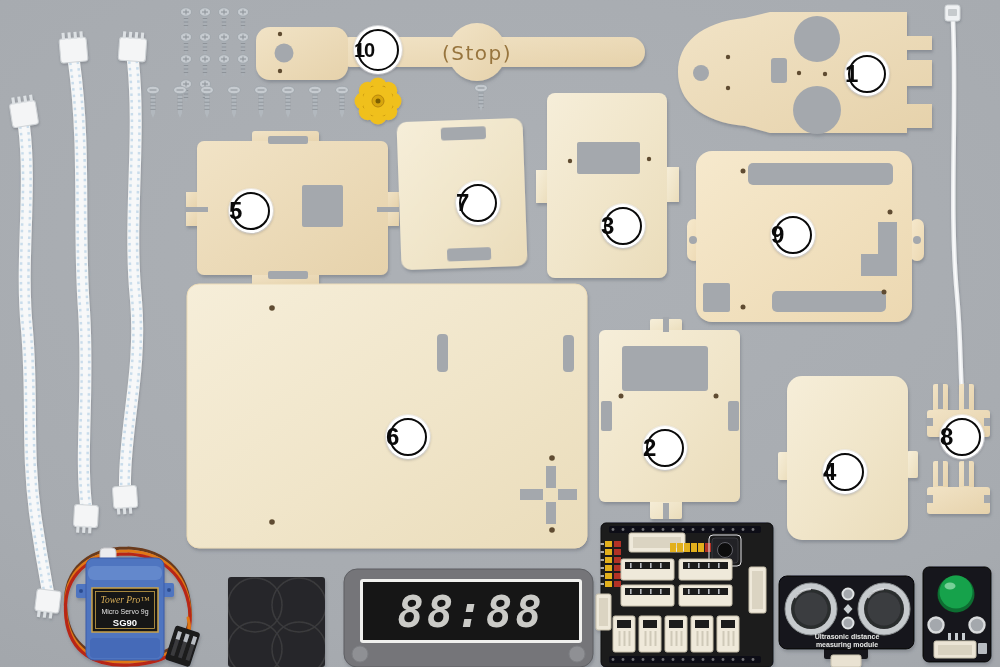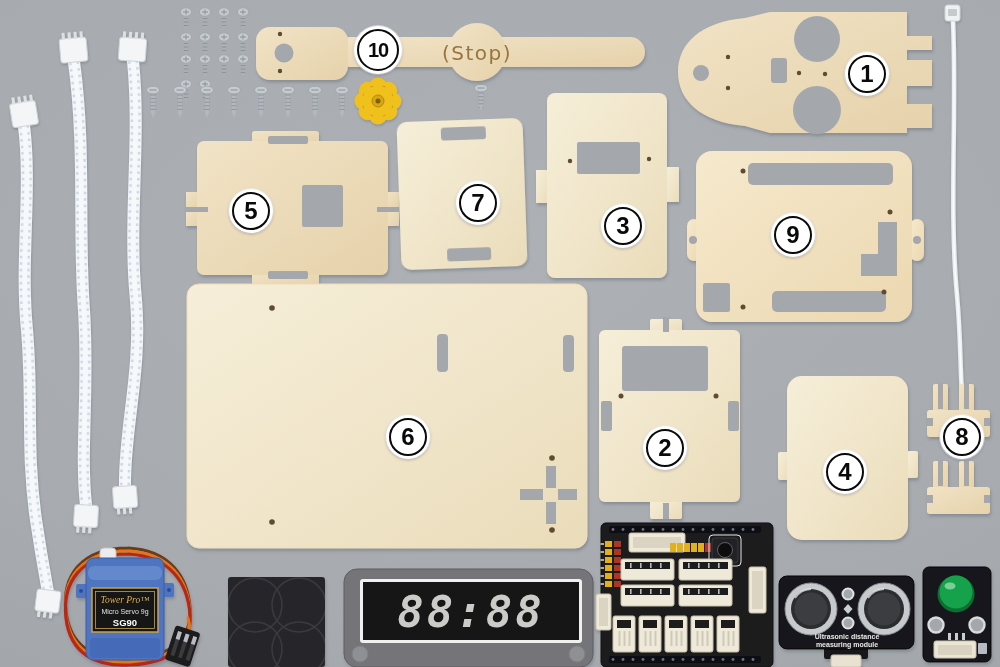--- a/index.html
+++ b/index.html
@@ -3,21 +3,21 @@
 <meta charset="utf-8">
 <style>
   html,body{margin:0;padding:0;background:#8d9196;}
   .stage{position:relative;width:1000px;height:667px;overflow:hidden;
     background:radial-gradient(120% 105% at 50% 38%, #adb1b6 0%, #a7abb0 55%, #9ca0a5 100%);
     font-family:"Liberation Sans",sans-serif;}
   .stage > svg{position:absolute;left:0;top:0;display:block;}
   #badges{position:absolute;inset:0;pointer-events:none;}
   .badge{position:absolute;background:#fff;border-radius:50%;
     box-shadow:0 1px 3px rgba(40,40,55,.35), 0 0 0 1px rgba(255,255,255,.6);
-    display:flex;align-items:center;justify-content:center;}
+    display:flex;align-items:center;justify-content:flex-start;}
   .badge::after{content:"";position:absolute;inset:3px;border:2.6px solid #0a0a0a;border-radius:50%;}
   .badge span{position:relative;font-weight:bold;color:#0a0a0a;font-size:24px;line-height:1;
     font-family:"Liberation Sans",sans-serif;}
   .badge.two span{font-size:20px;letter-spacing:-1px;}
 </style>
 </head>
 <body>
 
 <div class="stage">
 <svg width="1000" height="667" viewBox="0 0 1000 667">

